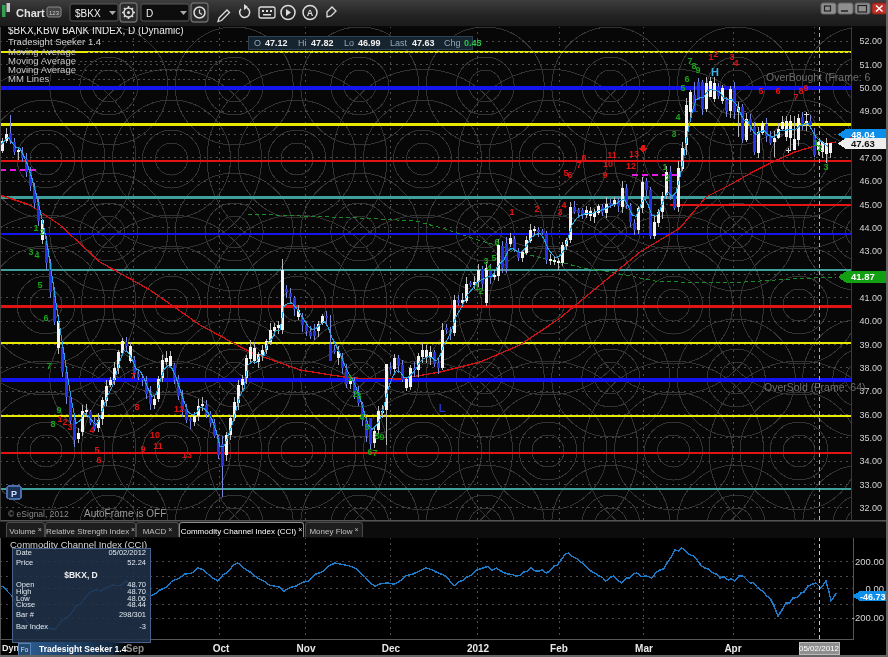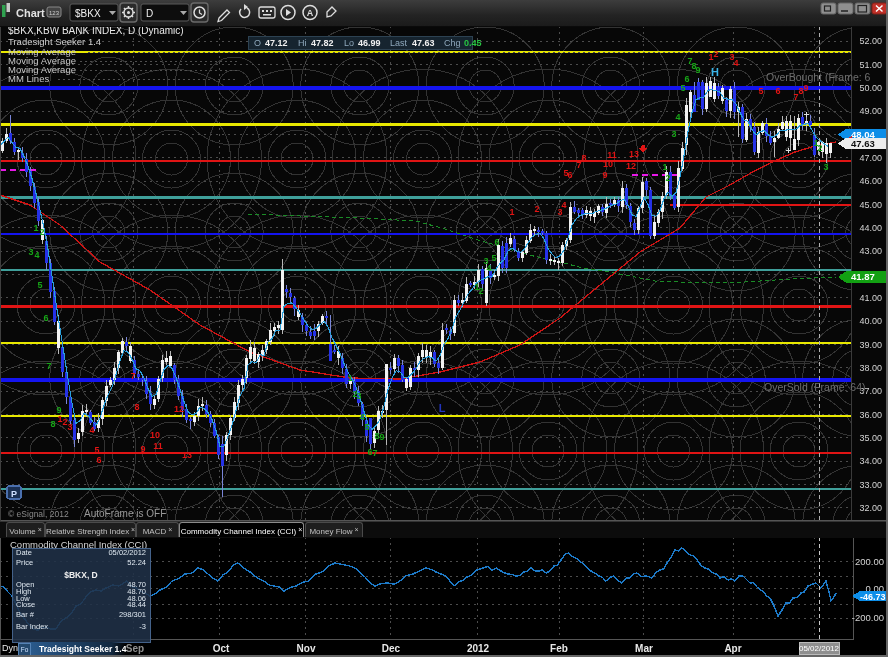--- a/index.html
+++ b/index.html
@@ -905,16 +905,16 @@
  </g>
 </svg>
 </div>
 <div style="position:absolute;left:0;top:521px;width:888px;height:16px;background:#0c0c0c;border-top:1px solid #333;"></div>
 <div style="position:absolute;left:6px;top:522px;width:37px;height:14px;background:#1e1e1e;border:1px solid #4a4a4a;border-bottom:none;border-radius:3px 3px 0 0;color:#c0c0c0;font-size:8px;font-weight:normal;line-height:14px;text-align:center;white-space:nowrap;overflow:hidden;">Volume<span style="font-size:7px;vertical-align:2px;"> ×</span></div>
 <div style="position:absolute;left:45px;top:522px;width:89px;height:14px;background:#1e1e1e;border:1px solid #4a4a4a;border-bottom:none;border-radius:3px 3px 0 0;color:#c0c0c0;font-size:8px;font-weight:normal;line-height:14px;text-align:center;white-space:nowrap;overflow:hidden;">Relative Strength Index<span style="font-size:7px;vertical-align:2px;"> ×</span></div>
 <div style="position:absolute;left:136px;top:522px;width:41px;height:14px;background:#1e1e1e;border:1px solid #4a4a4a;border-bottom:none;border-radius:3px 3px 0 0;color:#c0c0c0;font-size:8px;font-weight:normal;line-height:14px;text-align:center;white-space:nowrap;overflow:hidden;">MACD<span style="font-size:7px;vertical-align:2px;"> ×</span></div>
 <div style="position:absolute;left:179px;top:522px;width:123px;height:14px;background:#000;border:1px solid #8a8a8a;border-bottom:none;border-radius:3px 3px 0 0;color:#fff;font-size:8px;font-weight:normal;line-height:14px;text-align:center;white-space:nowrap;overflow:hidden;">Commodity Channel Index (CCI)<span style="font-size:7px;vertical-align:2px;"> ×</span></div>
 <div style="position:absolute;left:305px;top:522px;width:56px;height:14px;background:#1e1e1e;border:1px solid #4a4a4a;border-bottom:none;border-radius:3px 3px 0 0;color:#c0c0c0;font-size:8px;font-weight:normal;line-height:14px;text-align:center;white-space:nowrap;overflow:hidden;">Money Flow<span style="font-size:7px;vertical-align:2px;"> ×</span></div>
 <div style="position:absolute;left:30px;top:641.5px;width:96px;height:13px;background:linear-gradient(90deg,#2a5a8c,#12283f 85%,rgba(0,0,0,0));"></div>
-<div style="position:absolute;left:2px;top:643px;color:#e8e8e8;font-size:9px;font-weight:normal;">Dyn</div>
+<div style="position:absolute;left:2px;top:643px;color:#e8e8e8;font-size:9px;font-weight:bold;">Dyn</div>
 <div style="position:absolute;left:18px;top:642.5px;width:11px;height:11px;background:#24496e;border:1px solid #5583b5;color:#cfe2ff;font-size:6.5px;text-align:center;line-height:11px;">Fo</div>
 <div style="position:absolute;left:39px;top:643.5px;color:#ffffff;font-size:8.5px;font-weight:bold;">Tradesight Seeker 1.4</div>
 <div class="win"></div>
 <div class="winb"></div>
 </body></html>

